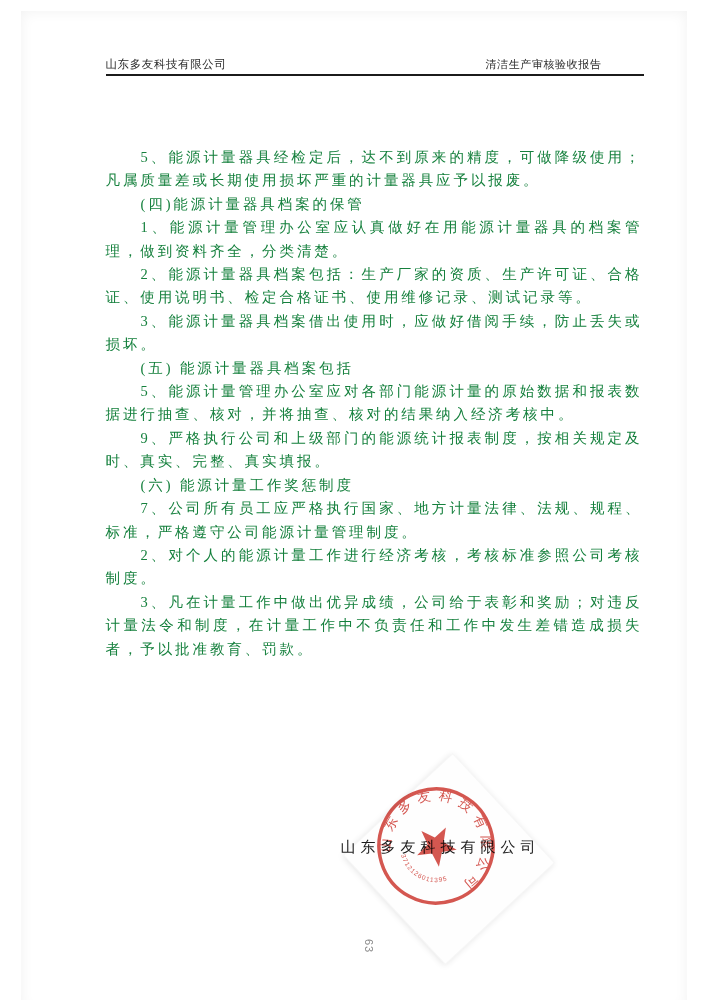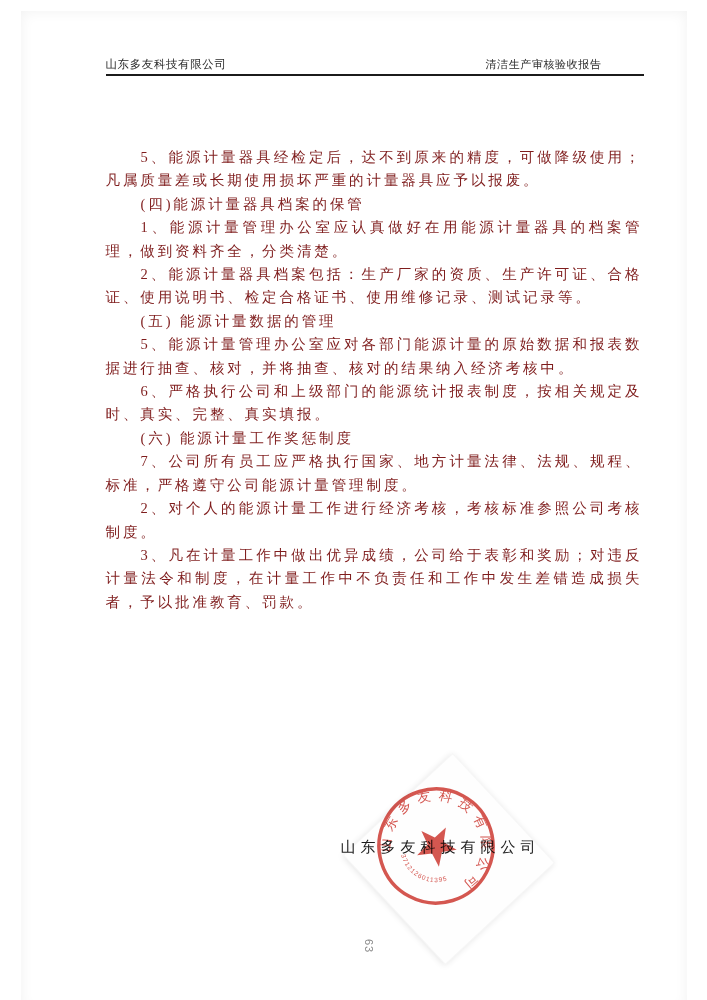--- a/index.html
+++ b/index.html
@@ -24,21 +24,21 @@
     font-size: 11px; letter-spacing: 0.6px; color: #2b2b2b;
   }
   .hdr-rule {
     position: absolute; left: 85px; top: 63px; width: 538px; height: 2px;
     background: #1b1b1b;
   }
   
   .doc-body {
     position: absolute; left: 85px; top: 135px; width: 537px;
     font-size: 14.5px; line-height: 23.4px; letter-spacing: 2.9px;
-    color: #7f1d1d; text-align: justify; text-justify: inter-character;
+    color: #15803d; text-align: justify; text-justify: inter-character;
   }
   .doc-body p { text-indent: 35px; }
   
   .seal-sticker {
     position: absolute; left: 353px; top: 773px; width: 150px; height: 150px;
     background: #fefefe; transform: rotate(47deg);
     box-shadow: 0 1px 6px rgba(0,0,0,0.10);
     border: 1px solid rgba(0,0,0,0.03);
     z-index: 1;
   }
@@ -65,23 +65,24 @@
 
   <div class="hdr-left">山东多友科技有限公司</div>
   <div class="hdr-right">清洁生产审核验收报告</div>
   <div class="hdr-rule"></div>
 
   <div class="doc-body">
     <p>5、能源计量器具经检定后，达不到原来的精度，可做降级使用；凡属质量差或长期使用损坏严重的计量器具应予以报废。</p>
     <p>(四)能源计量器具档案的保管</p>
     <p>1、能源计量管理办公室应认真做好在用能源计量器具的档案管理，做到资料齐全，分类清楚。</p>
     <p>2、能源计量器具档案包括：生产厂家的资质、生产许可证、合格证、使用说明书、检定合格证书、使用维修记录、测试记录等。</p>
-    <p>(五) 能源计量数据的管理</p>
+    <p>3、能源计量器具档案借出使用时，应做好借阅手续，防止丢失或损坏。</p>
+    <p>(五) 能源计量器具档案包括</p>
     <p>5、能源计量管理办公室应对各部门能源计量的原始数据和报表数据进行抽查、核对，并将抽查、核对的结果纳入经济考核中。</p>
-    <p>6、严格执行公司和上级部门的能源统计报表制度，按相关规定及时、真实、完整、真实填报。</p>
+    <p>9、严格执行公司和上级部门的能源统计报表制度，按相关规定及时、真实、完整、真实填报。</p>
     <p>(六) 能源计量工作奖惩制度</p>
     <p>7、公司所有员工应严格执行国家、地方计量法律、法规、规程、标准，严格遵守公司能源计量管理制度。</p>
     <p>2、对个人的能源计量工作进行经济考核，考核标准参照公司考核制度。</p>
     <p>3、凡在计量工作中做出优异成绩，公司给于表彰和奖励；对违反计量法令和制度，在计量工作中不负责任和工作中发生差错造成损失者，予以批准教育、罚款。</p>
   </div>
 
   <div class="seal-sticker"></div>
 
   <div class="signature">山东多友科技有限公司</div>
 

